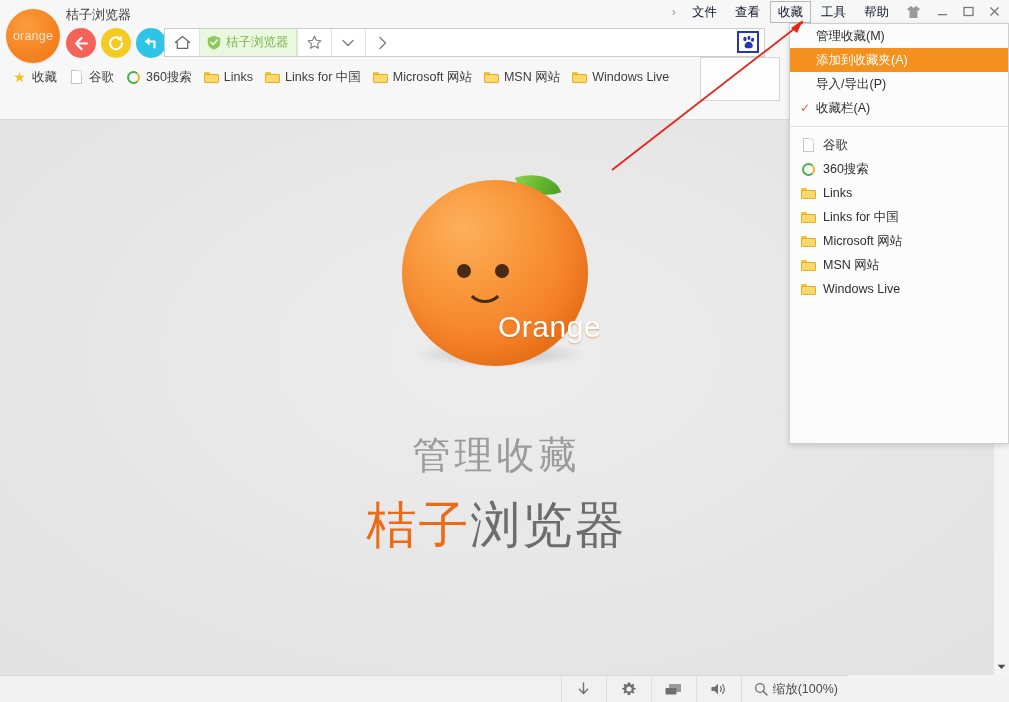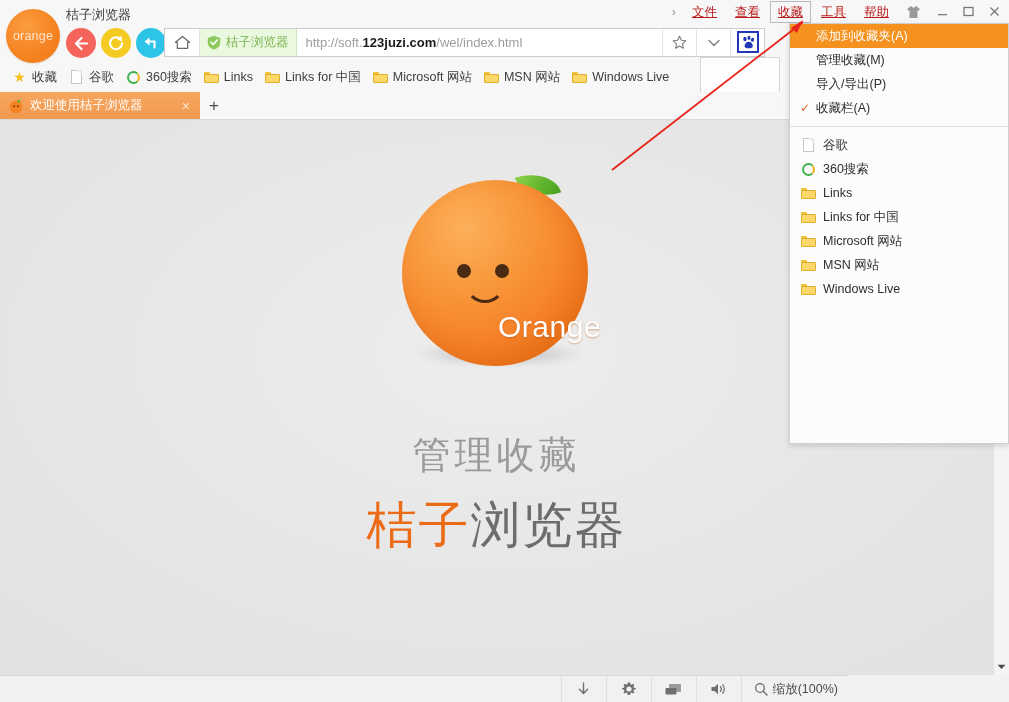--- a/index.html
+++ b/index.html
@@ -29,25 +29,24 @@
   .menubar {
     position: absolute; right: 0; top: 0; height: 23px;
     display: flex; align-items: center;
     padding-right: 2px;
   }
   .menu-chevron {
     color: #9a9a9a; font-size: 13px; padding: 0 7px; line-height: 23px;
     cursor: default;
   }
   .menu-item {
-    font-size: 12.5px; color: #b91c1c; padding: 2px 7px; margin: 0 1px;
+    font-size: 12.5px; color: #0f172a; padding: 2px 7px; margin: 0 1px;
     line-height: 16px; cursor: default;
     border: 1px solid transparent;
     font-family: "Liberation Sans", "DejaVu Sans", sans-serif;
-    text-decoration: underline;
   }
   .menu-item.active {
     border: 1px solid #b9b9b9;
     background: #f7f7f7;
   }
   .skin-icon { padding: 0 8px; display:flex; align-items:center; }
   .wc {
     width: 26px; height: 22px; display: flex; align-items: center; justify-content: center;
     color: #7a7a7a;
   }
@@ -365,25 +364,20 @@
           <svg width="17" height="15" viewBox="0 0 17 15" aria-hidden="true">
             <path d="M8.5 1.5 L1.5 7.3 L3.3 7.3 L3.3 13.3 L13.7 13.3 L13.7 7.3 L15.5 7.3 Z" fill="none" stroke="#6a6a6a" stroke-width="1.25" stroke-linejoin="round"></path>
           </svg>
         </div>
         <div class="addr-secure">
           <svg width="14" height="15" viewBox="0 0 14 15" aria-hidden="true">
             <path d="M7 0.7 L13.2 3 L13.2 7.5 C13.2 11 10.6 13.4 7 14.4 C3.4 13.4 0.8 11 0.8 7.5 L0.8 3 Z" fill="#8ec95e"></path>
             <path d="M4 7.3 L6.2 9.5 L10.2 5" stroke="#ffffff" stroke-width="1.6" fill="none" stroke-linecap="round" stroke-linejoin="round"></path>
           </svg>
           <span>桔子浏览器</span>
-        </div>
-        <div class="addr-url">
-          <span>http://soft.</span>
-            <b>123juzi.com</b>
-            <span>/wel/index.html</span>
         </div>
         <div class="addr-btn">
           <svg width="15" height="15" viewBox="0 0 15 15" aria-hidden="true">
             <path d="M7.5 1.2 L9.4 5.3 L13.8 5.8 L10.5 8.8 L11.4 13.2 L7.5 11 L3.6 13.2 L4.5 8.8 L1.2 5.8 L5.6 5.3 Z" fill="none" stroke="#7d7d7d" stroke-width="1.1" stroke-linejoin="round"></path>
           </svg>
         </div>
         <div class="addr-btn">
           <svg width="14" height="10" viewBox="0 0 14 10" aria-hidden="true">
             <path d="M2 2.5 L7 7.5 L12 2.5" stroke="#7d7d7d" stroke-width="1.4" fill="none" stroke-linecap="round" stroke-linejoin="round"></path>
           </svg>
@@ -459,35 +453,20 @@
       </div>
 
       <div class="bm">
         <span class="bm-ic">
             <span class="folder"></span>
           </span>
         <span>Windows Live</span>
       </div>
     </div>
 
-    <div class="tabstrip">
-      <div class="tab">
-        <span class="tab-fav">
-          <svg width="16" height="16" viewBox="0 0 16 16" aria-hidden="true">
-            <circle cx="8" cy="9" r="6.3" fill="#f58220"></circle>
-            <path d="M9.5 2.2 C11.5 1.6 12.6 2.4 12.2 3.8 C11.8 5 10.3 5 9.5 4.2 Z" fill="#5fb32c"></path>
-            <circle cx="6.1" cy="8.2" r=".9" fill="#5a3010"></circle>
-            <circle cx="9.9" cy="8.2" r=".9" fill="#5a3010"></circle>
-          </svg>
-        </span>
-        <span class="tab-label">欢迎使用桔子浏览器</span>
-        <span class="tab-close">×</span>
-      </div>
-      <div class="tab-new">+</div>
-    </div>
   </div>
 
   <div class="viewport">
     <div class="page">
 
       <div class="orange-wrap">
         <div class="orange-shadow"></div>
         <div class="orange-leaf"></div>
         <div class="orange-body">
           <div class="eye l"></div>
@@ -548,28 +527,28 @@
       <svg width="14" height="14" viewBox="0 0 14 14" aria-hidden="true">
         <circle cx="6" cy="6" r="4.3" fill="none" stroke="#6f6f6f" stroke-width="1.3"></circle>
         <path d="M9.2 9.2 L13 13" stroke="#6f6f6f" stroke-width="1.4" stroke-linecap="round"></path>
       </svg>
       <span>缩放(100%)</span>
     </div>
   </div>
 
   <div class="fav-menu">
 
+    <div class="fm-row">
+      <span class="fm-gap"></span>
+      <span>管理收藏(M)</span>
+    </div>
+
     <div class="fm-row highlight">
       <span class="fm-gap"></span>
       <span>添加到收藏夹(A)</span>
-    </div>
-
-    <div class="fm-row">
-      <span class="fm-gap"></span>
-      <span>管理收藏(M)</span>
     </div>
 
     <div class="fm-row">
       <span class="fm-gap"></span>
       <span>导入/导出(P)</span>
     </div>
 
     <div class="fm-row">
       <span class="fm-check">✓</span>
       <span>收藏栏(A)</span>

